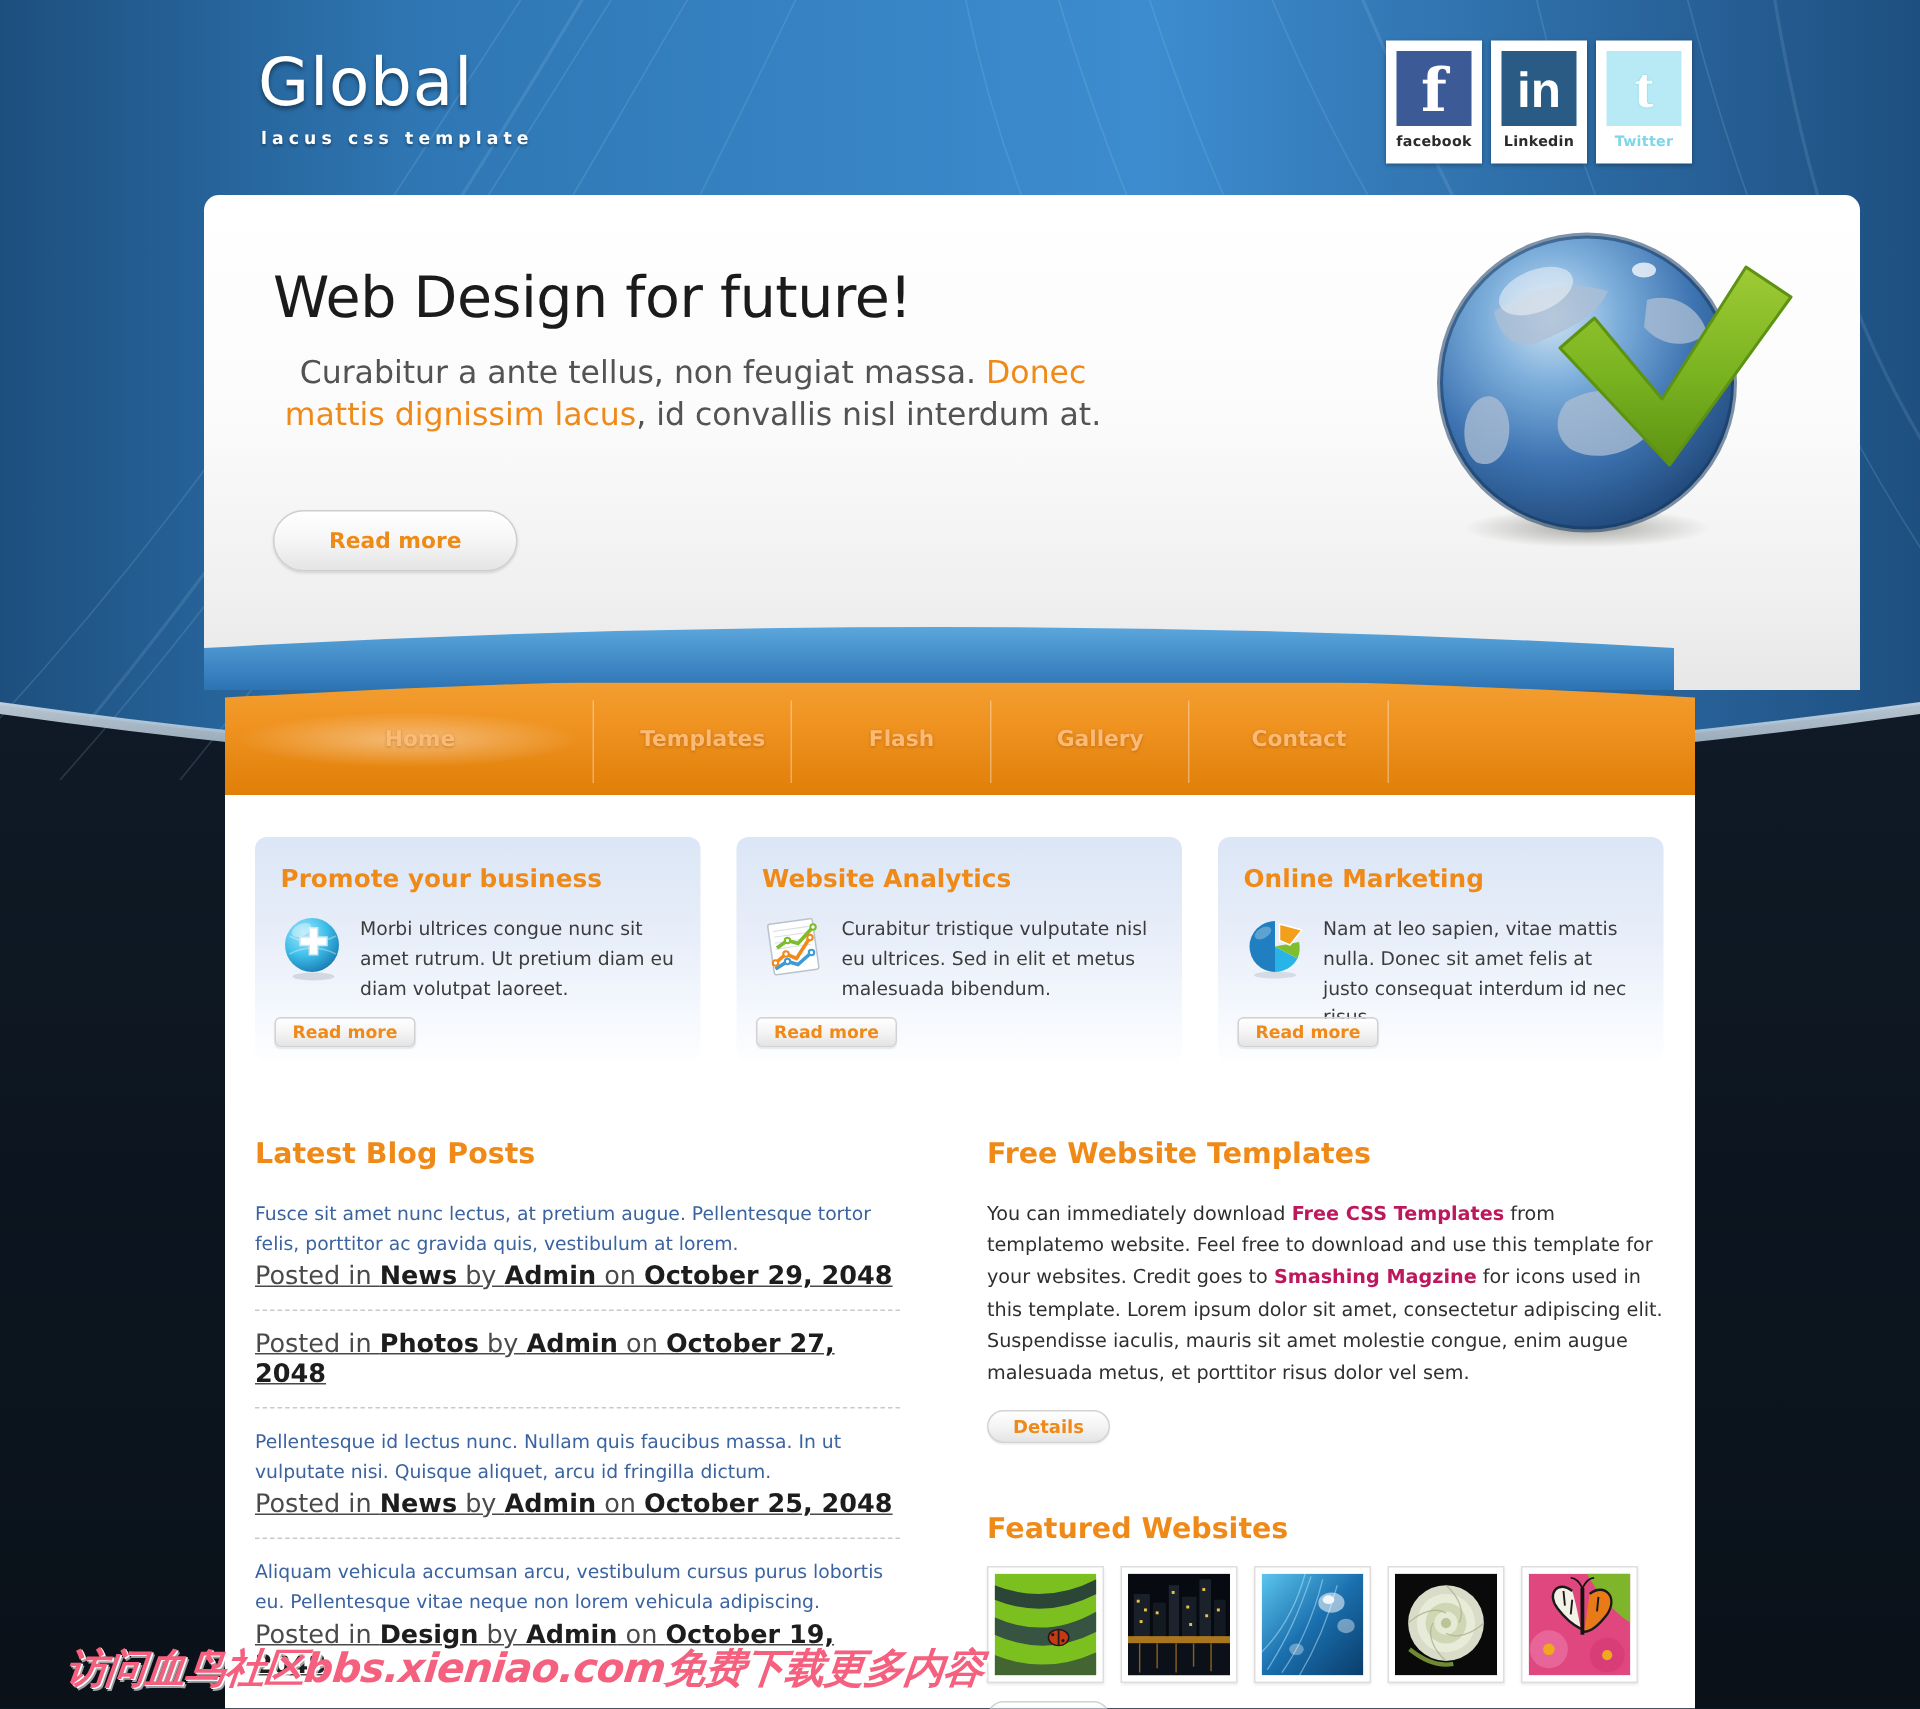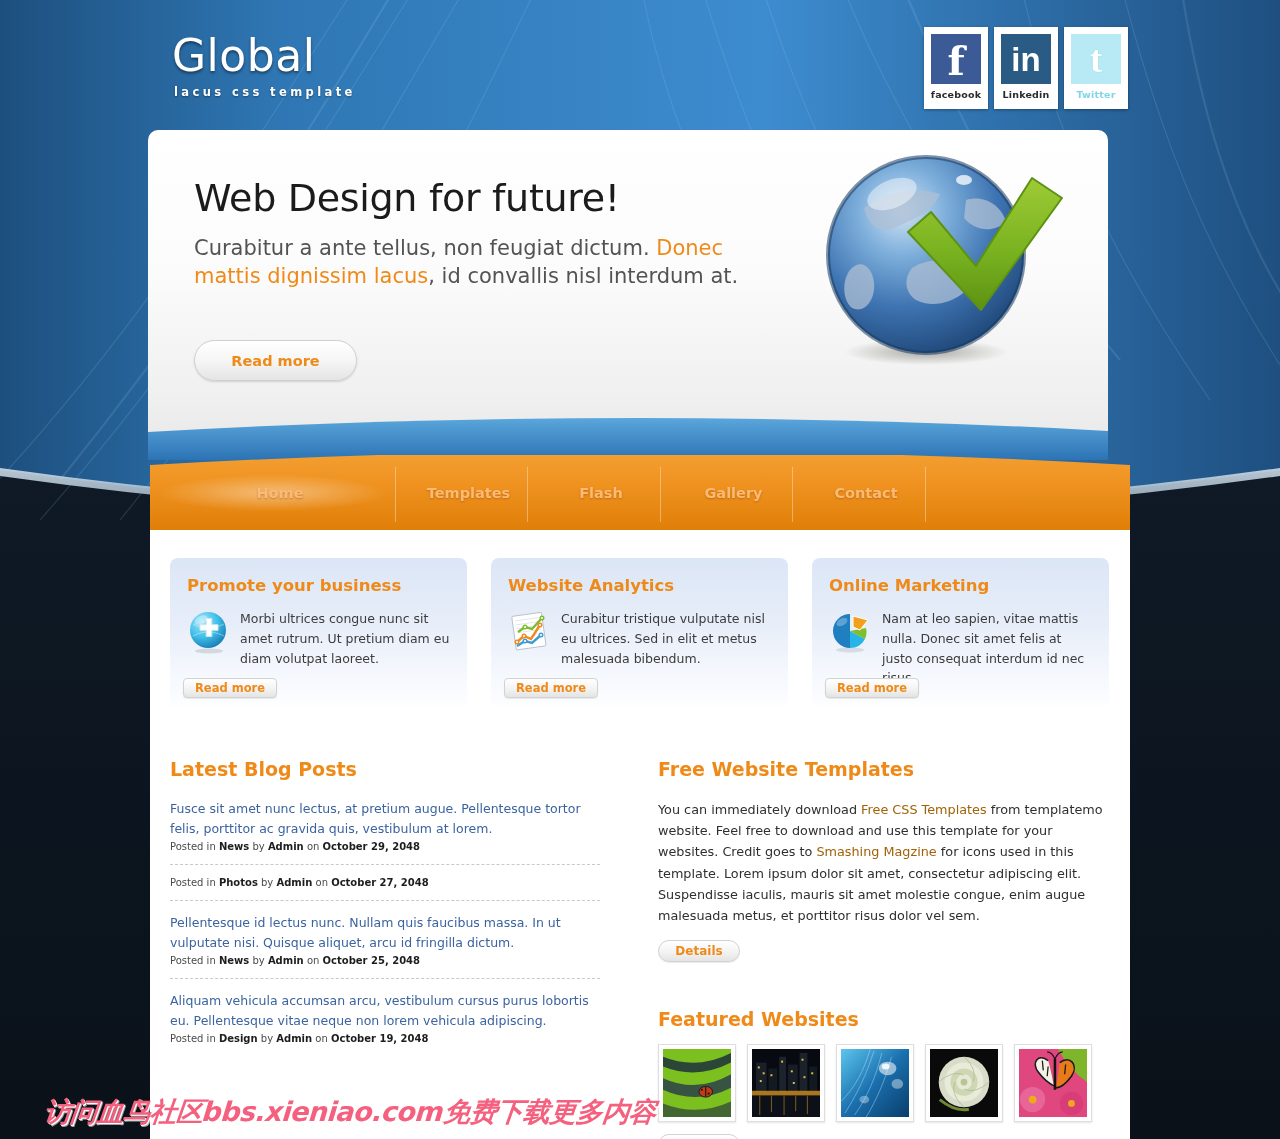--- a/index.html
+++ b/index.html
@@ -46,24 +46,25 @@
   .sq-tw { background:#b7eaf4; }
   .social-cap { font-size: 9.5px; margin-top: 5px; letter-spacing: .2px; }
   .cap-dark { color:#2b2b2b; font-weight:600;text-align:right; }
   .cap-tw { color:#7fd6e8; font-weight:600; }
   .fb-glyph { font-family:"DejaVu Serif", serif; color:#fff; font-size:40px; font-weight:bold; line-height:1; margin-top:4px;}
   .li-glyph { font-family:"Liberation Sans", sans-serif; color:#fff; font-size:33px; font-weight:bold; line-height:1;}
   .tw-glyph { font-family:"Liberation Serif", serif; color:#ffffff; font-size:38px; font-weight:bold; line-height:1; text-shadow:0 0 1px #5bc4dd;}
 
   
   #hero {
-    position: absolute; left: 148px; top: 130px; width: 960px; height: 330px;
+    position: absolute; left: 136px; top: 130px; width: 1104px; height: 330px;
     border-radius: 10px 10px 0 0;
     background: linear-gradient(180deg,#ffffff 0%, #fbfbfb 45%, #f0f0f0 80%, #e7e7e7 100%);
     overflow: hidden;
+    text-align: center;
   }
   #hero-title {
     position:absolute; left:46px; top:46px;
     font-size: 38px; color:#1b1b1b; font-weight: 400; letter-spacing:-.3px;
   }
   #hero-sub {
     position:absolute; left:46px; top:105px; width: 560px;
     font-size: 21px; color:#535353; line-height: 1.33;
   }
   #hero-sub .hl { color:#ef8a18; }
@@ -121,26 +122,26 @@
     box-shadow: 0 1px 1px rgba(0,0,0,.08);
   }
 
   
   #col-left { position:absolute; left:20px; top:228px; width:430px; }
   #col-right { position:absolute; left:508px; top:228px; width:452px; }
   .sec-title { color:#ef8a18; font-size:19px; font-weight:bold; margin-bottom:19px; }
 
   .post { margin-bottom: 12px; }
   .post-text { color:#3b63a0; font-size:12.5px; line-height:1.60; }
-  .post-meta { color:#4a4a4a; font-size:10px; margin-top:2px; }
+  .post-meta { color:#4a4a4a; font-size:17px; margin-top:2px;text-decoration:underline; }
   .post-meta b { color:#1d1d1d; }
   .post-divider { border-top:1px dashed #c9c9c9; margin: 9px 0 12px 0; height:0; }
 
   #tpl-text { font-size:12.8px; color:#2f2f2f; line-height:1.66; }
-  #tpl-text a, .inline-link { color:#a16207; text-decoration:none; }
+  #tpl-text a, .inline-link { color:#be185d; text-decoration:none;font-weight:bold; }
   .wide-btn {
     margin-top:14px; height:22px; width:82px; border-radius:11px; border:1px solid #d2d2d2;
     background: linear-gradient(180deg,#ffffff 0%,#f3f3f3 55%,#e4e4e4 100%);
     color:#ef8a18; font-size:12px; font-weight:bold;
     display:flex; align-items:center; justify-content:center; cursor:pointer;
     box-shadow: 0 1px 1px rgba(0,0,0,.08);
   }
   #thumbs { display:flex; gap:11px; margin-top:6px; }
   .thumb {
     width:78px; height:78px; padding:4px; background:#ffffff;
@@ -231,21 +232,21 @@
           <span class="tw-glyph">t</span>
         </div>
       <div class="social-cap cap-tw">Twitter</div>
     </div>
   </div>
 </div>
 
 <div id="hero">
   <h1 id="hero-title">Web Design for future!</h1>
   <p id="hero-sub">
-    <span>Curabitur a ante tellus, non feugiat dictum. </span><span class="hl">Donec mattis dignissim lacus</span><span>, id convallis nisl interdum at.</span>
+    <span>Curabitur a ante tellus, non feugiat massa. </span><span class="hl">Donec mattis dignissim lacus</span><span>, id convallis nisl interdum at.</span>
   </p>
   <div id="read-more-hero">
     <span>Read more</span>
   </div>
 
   <svg id="hero-globe" width="270" height="225" viewBox="0 0 270 225">
     <defs>
       <radialGradient id="globeG" cx="38%" cy="28%" r="78%">
         <stop offset="0%" stop-color="#cfe2f2"></stop>
         <stop offset="28%" stop-color="#7fb0dc"></stop>

